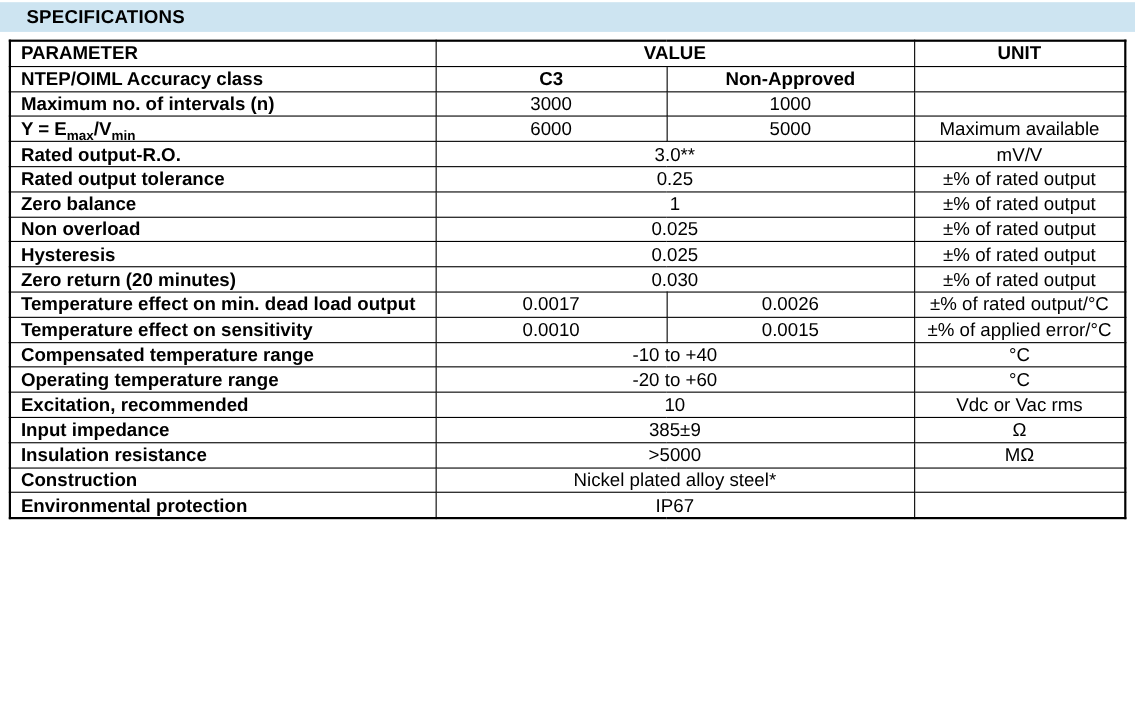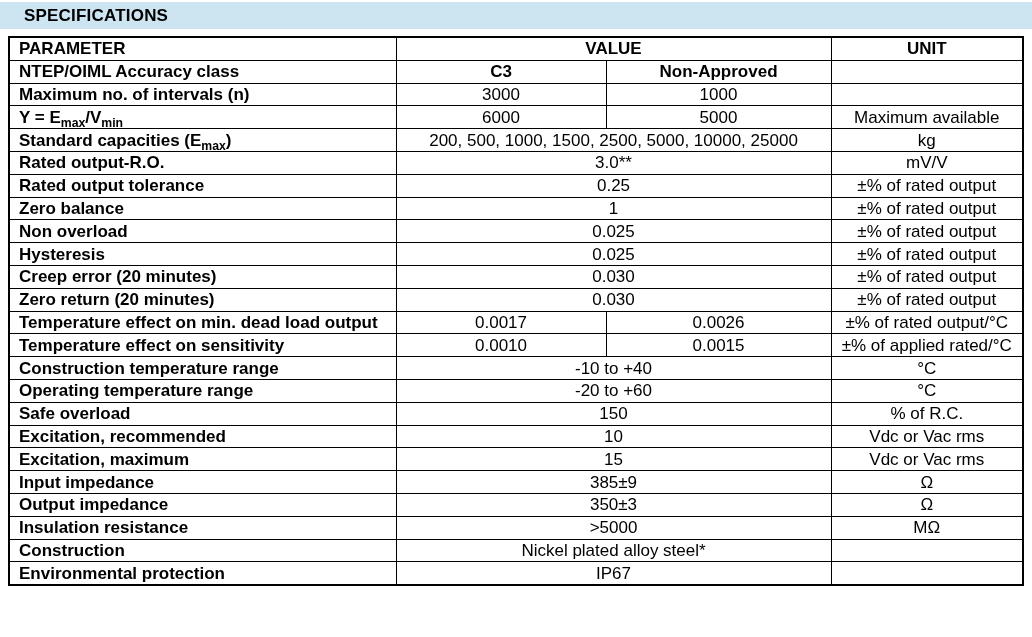--- a/index.html
+++ b/index.html
@@ -89,25 +89,20 @@
           <td>1000</td>
           <td></td>
         </tr>
         <tr>
           <td class="param"><span>Y = E</span><sub>max</sub><span>/V</span><sub>min</sub></td>
           <td>6000</td>
           <td>5000</td>
           <td>Maximum available</td>
         </tr>
         <tr>
-          <td class="param"><span>Standard capacities (E</span><sub>max</sub><span>)</span></td>
-          <td colspan="2">200, 500, 1000, 1500, 2500, 5000, 10000, 25000</td>
-          <td>kg</td>
-        </tr>
-        <tr>
           <td class="param"><span>Rated output-R.O.</span></td>
           <td colspan="2">3.0**</td>
           <td>mV/V</td>
         </tr>
         <tr>
           <td class="param"><span>Rated output tolerance</span></td>
           <td colspan="2">0.25</td>
           <td>±% of rated output</td>
         </tr>
         <tr>
@@ -119,74 +114,54 @@
           <td class="param"><span>Non overload</span></td>
           <td colspan="2">0.025</td>
           <td>±% of rated output</td>
         </tr>
         <tr>
           <td class="param"><span>Hysteresis</span></td>
           <td colspan="2">0.025</td>
           <td>±% of rated output</td>
         </tr>
         <tr>
-          <td class="param"><span>Creep error (20 minutes)</span></td>
-          <td colspan="2">0.030</td>
-          <td>±% of rated output</td>
-        </tr>
-        <tr>
           <td class="param"><span>Zero return (20 minutes)</span></td>
           <td colspan="2">0.030</td>
           <td>±% of rated output</td>
         </tr>
         <tr>
           <td class="param"><span>Temperature effect on min. dead load output</span></td>
           <td>0.0017</td>
           <td>0.0026</td>
           <td>±% of rated output/°C</td>
         </tr>
         <tr>
           <td class="param"><span>Temperature effect on sensitivity</span></td>
           <td>0.0010</td>
           <td>0.0015</td>
-          <td>±% of applied rated/°C</td>
+          <td>±% of applied error/°C</td>
         </tr>
         <tr>
-          <td class="param"><span>Construction temperature range</span></td>
+          <td class="param"><span>Compensated temperature range</span></td>
           <td colspan="2">-10 to +40</td>
           <td>°C</td>
         </tr>
         <tr>
           <td class="param"><span>Operating temperature range</span></td>
           <td colspan="2">-20 to +60</td>
           <td>°C</td>
         </tr>
         <tr>
-          <td class="param"><span>Safe overload</span></td>
-          <td colspan="2">150</td>
-          <td>% of R.C.</td>
-        </tr>
-        <tr>
           <td class="param"><span>Excitation, recommended</span></td>
           <td colspan="2">10</td>
           <td>Vdc or Vac rms</td>
         </tr>
         <tr>
-          <td class="param"><span>Excitation, maximum</span></td>
-          <td colspan="2">15</td>
-          <td>Vdc or Vac rms</td>
-        </tr>
-        <tr>
           <td class="param"><span>Input impedance</span></td>
           <td colspan="2">385±9</td>
-          <td>Ω</td>
-        </tr>
-        <tr>
-          <td class="param"><span>Output impedance</span></td>
-          <td colspan="2">350±3</td>
           <td>Ω</td>
         </tr>
         <tr>
           <td class="param"><span>Insulation resistance</span></td>
           <td colspan="2">&gt;5000</td>
           <td>MΩ</td>
         </tr>
         <tr>
           <td class="param"><span>Construction</span></td>
           <td colspan="2">Nickel plated alloy steel*</td>

